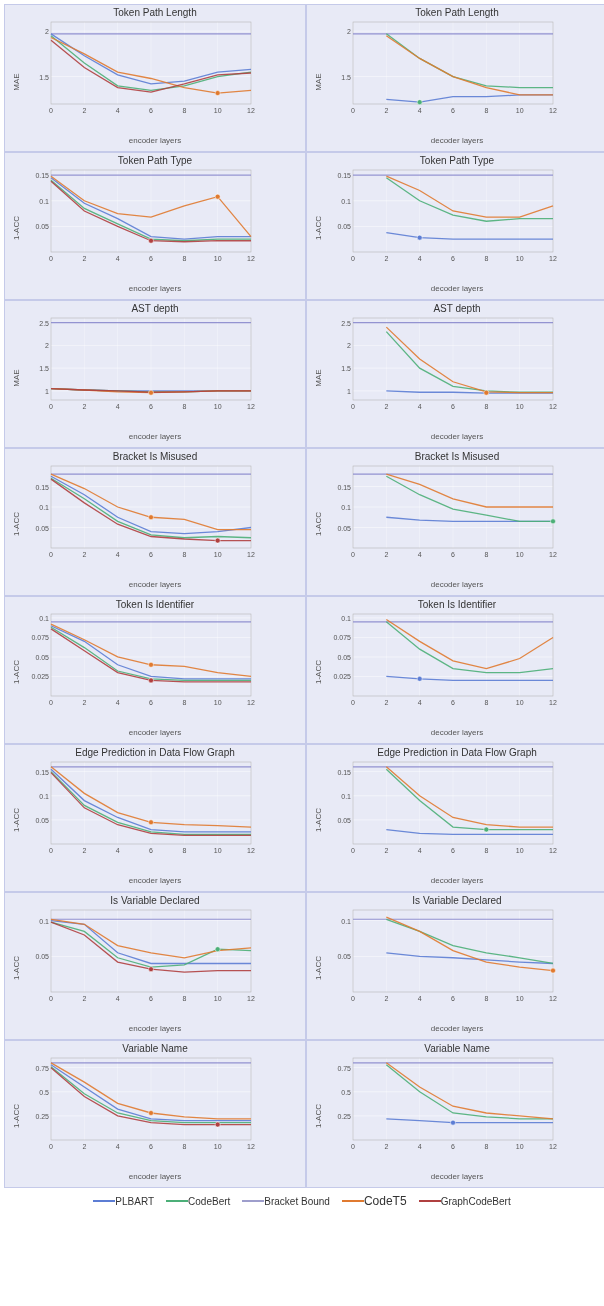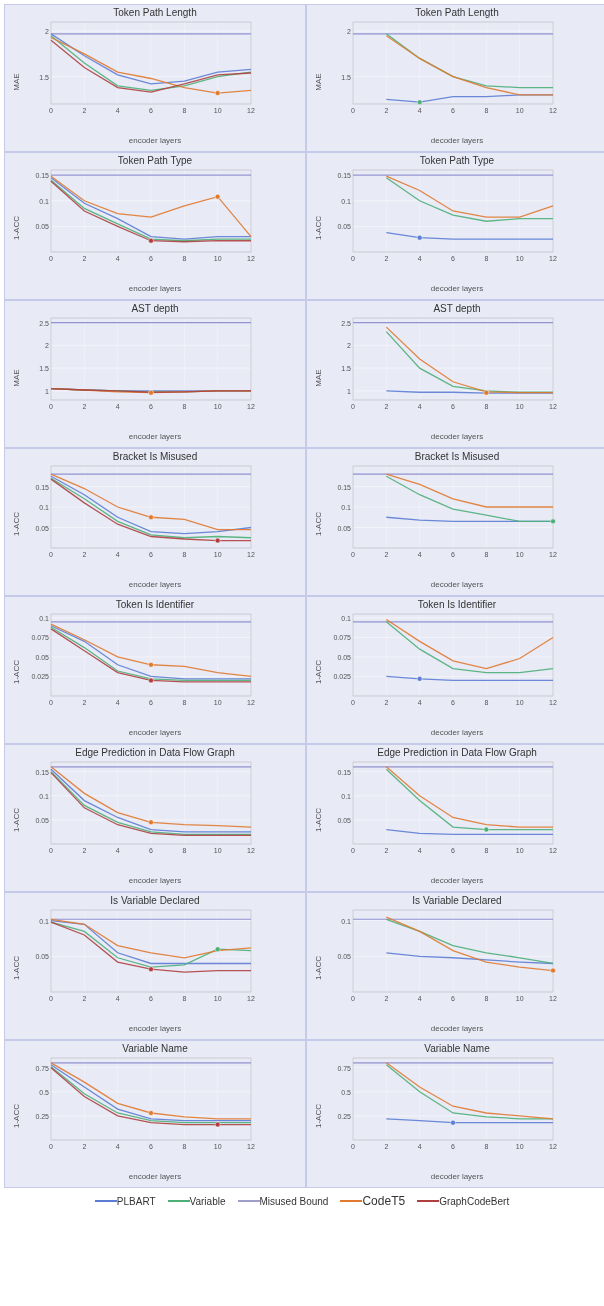--- a/index.html
+++ b/index.html
@@ -683,25 +683,25 @@
   </div>
     </div>
   <div class="legend-row" id="legend-row">
 
   <div class="legend-item">
     <span style="display:inline-block;width:22px;height:2px;background:#5c7dd4;vertical-align:middle"></span>
     <span style="font-size:10px;color:#333">PLBART</span>
   </div>
       <div class="legend-item">
     <span style="display:inline-block;width:22px;height:2px;background:#4caf78;vertical-align:middle"></span>
-    <span style="font-size:10px;color:#333">Variable</span>
+    <span style="font-size:10px;color:#333">CodeBert</span>
   </div>
       <div class="legend-item">
     <span style="display:inline-block;width:22px;height:2px;background:#9e9ecc;vertical-align:middle"></span>
-    <span style="font-size:10px;color:#333">Misused Bound</span>
+    <span style="font-size:10px;color:#333">Bracket Bound</span>
   </div>
       <div class="legend-item">
     <span style="display:inline-block;width:22px;height:2px;background:#e07a30;vertical-align:middle"></span>
     <span style="font-size:12px;color:#333">CodeT5</span>
   </div>
       <div class="legend-item">
     <span style="display:inline-block;width:22px;height:2px;background:#b04040;vertical-align:middle"></span>
     <span style="font-size:10px;color:#333">GraphCodeBert</span>
   </div>
     </div>

